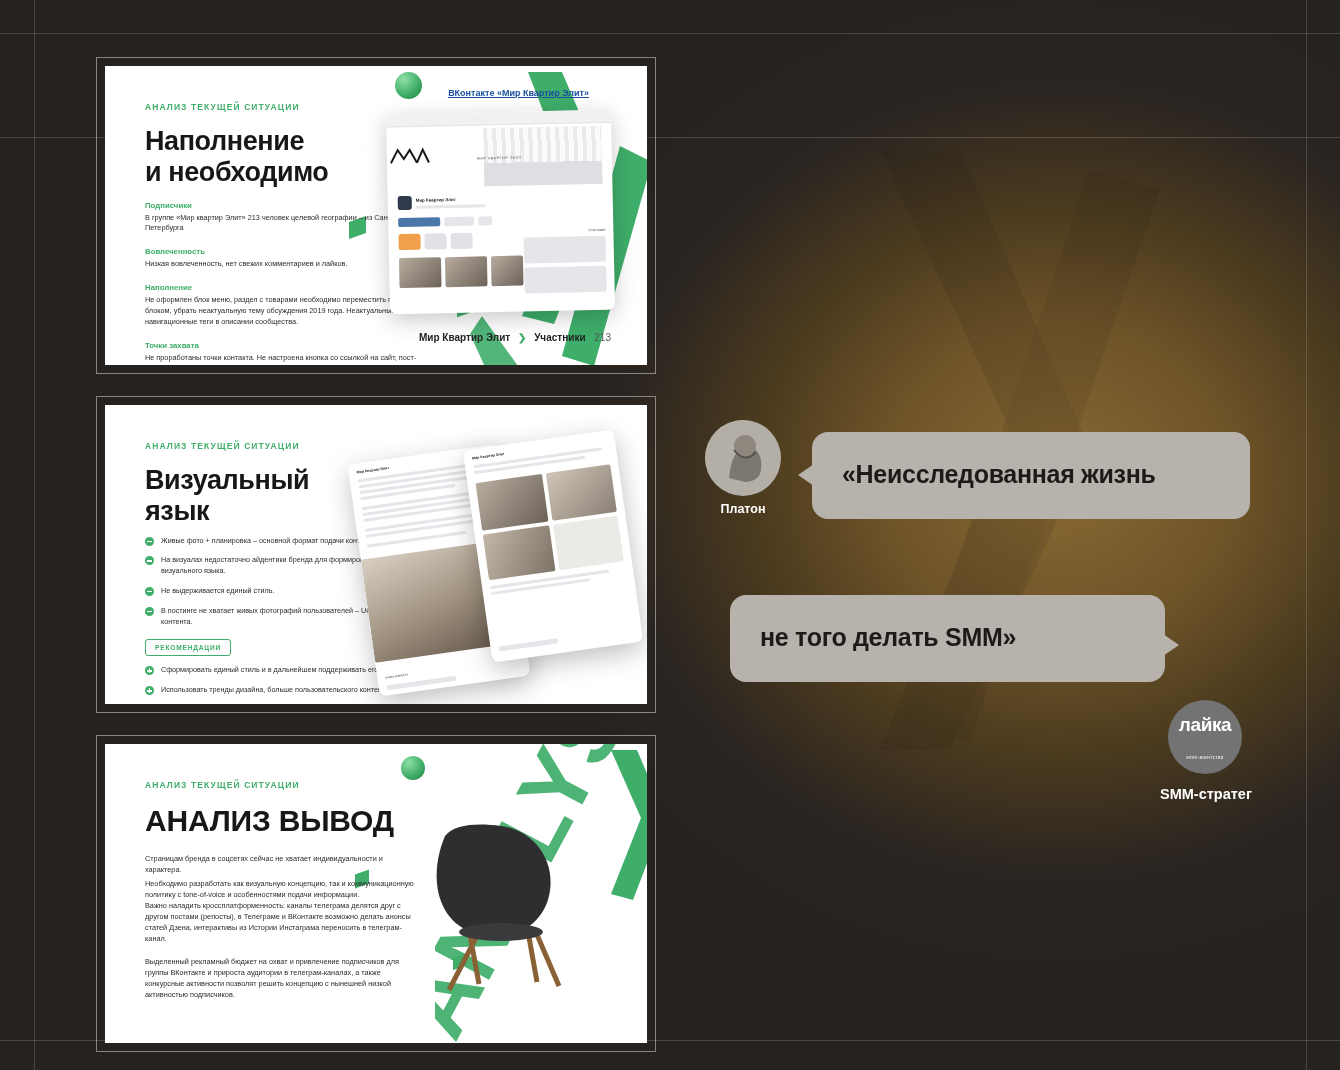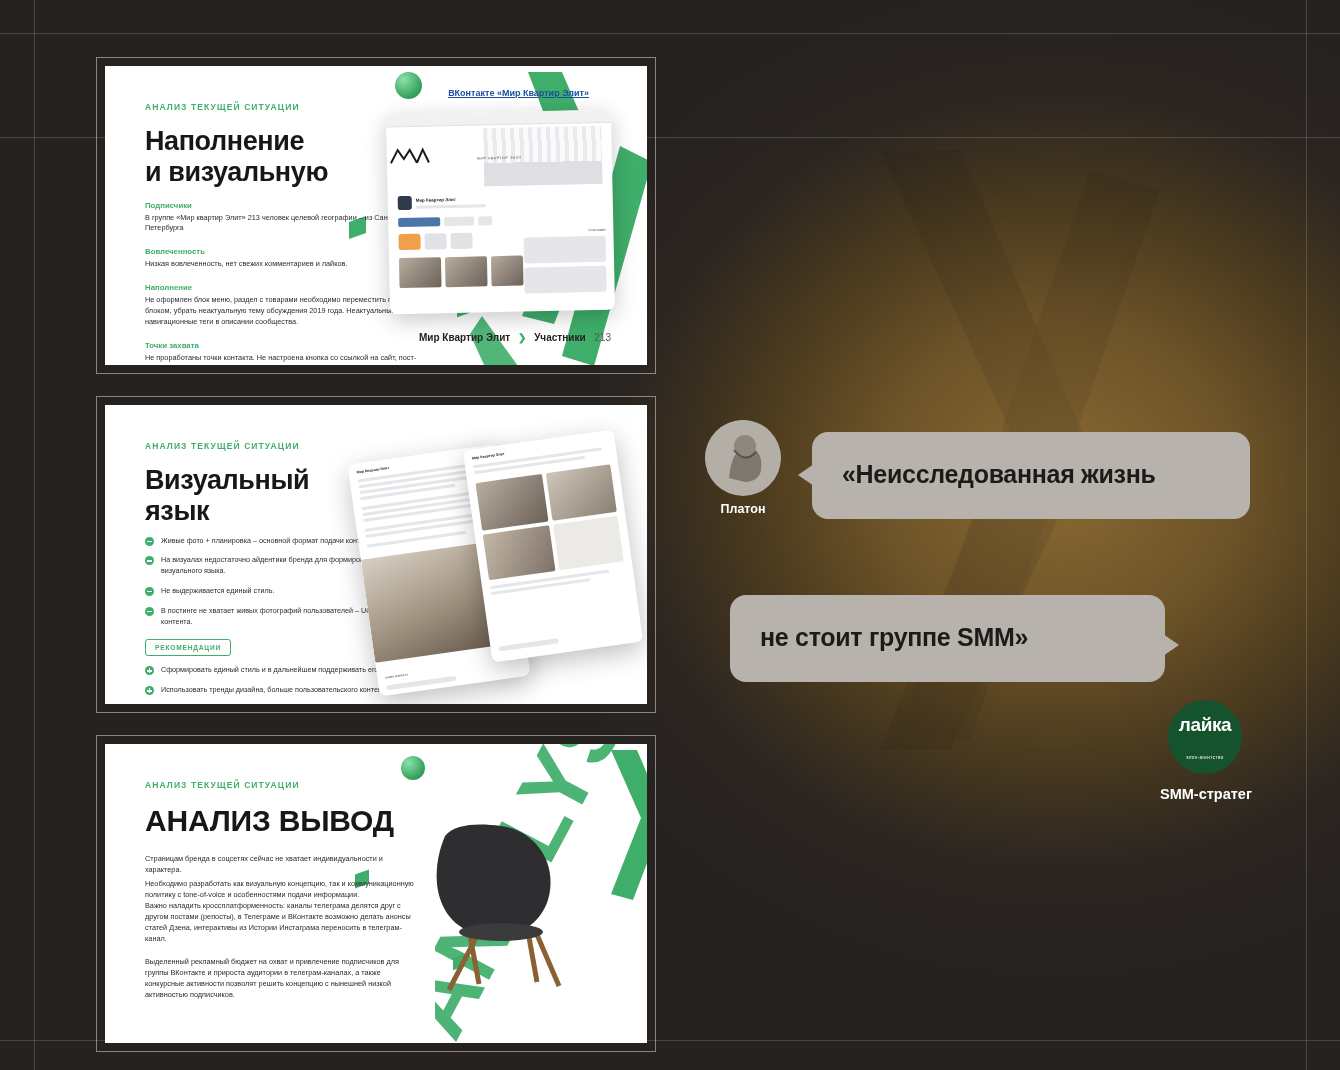--- a/index.html
+++ b/index.html
@@ -201,21 +201,21 @@
     font-size: 25px;
   }
   .bubble-2::after {
     content: ""; position: absolute; right: -14px; bottom: 26px;
     border-width: 11px 0 11px 16px; border-style: solid;
     border-color: transparent transparent transparent #b7b2ab;
   }
   .logo-circle {
     position: absolute; left: 1168px; top: 700px;
     width: 74px; height: 74px; border-radius: 50%;
-    background: #14532d;
+    background: #737373;
     display: flex; flex-direction: column;
     align-items: center; justify-content: center;
     color: #fff;
     gap: 18px;
   }
   .logo-word { font-size: 19px; font-weight: bold; letter-spacing: -.4px; }
   .logo-sub { font-size: 4.6px; letter-spacing: .4px; margin-top: 1px; }
   .role {
     position: absolute; left: 1116px; top: 786px; width: 180px;
     text-align: center; color: #fff; font-size: 14.5px; font-weight: bold;
@@ -247,21 +247,21 @@
         <path d="M150 80 L92 290 L124 300 L182 96 Z" fill="#3fae6a"></path>
         <path d="M12 250 L48 300 L20 312 L0 268 Z" fill="#3fae6a" opacity=".9"></path>
       </svg>
       <div class="cube" style="left:244px; top:153px; width:17px; height:17px;"></div>
       <div class="cube" style="left:352px; top:236px; width:13px; height:13px;"></div>
 
       <div class="slide-inner">
         <div class="kicker">АНАЛИЗ ТЕКУЩЕЙ СИТУАЦИИ</div>
         <div class="s-title">
           <div>Наполнение</div>
-          <div>и визуальную</div>
+          <div>и необходимо</div>
         </div>
 
         <div class="sub-h">Подписчики</div>
         <div class="body-t">В группе «Мир квартир Элит» 213 человек целевой географии – из Санкт-Петербурга</div>
 
         <div class="sub-h">Вовлеченность</div>
         <div class="body-t">Низкая вовлеченность, нет свежих комментариев и лайков.</div>
 
         <div class="sub-h">Наполнение</div>
         <div class="body-t">Не оформлен блок меню, раздел с товарами необходимо переместить первым блоком, убрать неактуальную тему обсуждения 2019 года. Неактуальные навигационные теги в описании сообщества.</div>
@@ -422,21 +422,21 @@
       <path d="M29 30 q11 14 22 2" stroke="#55504a" stroke-width="2" fill="none"></path>
     </svg>
   </div>
   <div class="avatar-name">Платон</div>
 
   <div class="bubble bubble-1">
     <div>«Неисследованная жизнь</div>
   </div>
 
   <div class="bubble bubble-2">
-    <div>не стоит группе SMM»</div>
+    <div>не того делать SMM»</div>
   </div>
 
   <div class="logo-circle">
     <div class="logo-word">лайка</div>
     <div class="logo-sub">smm-агентство</div>
   </div>
   <div class="role">SMM-стратег</div>
 </div>
 
 </body></html>

